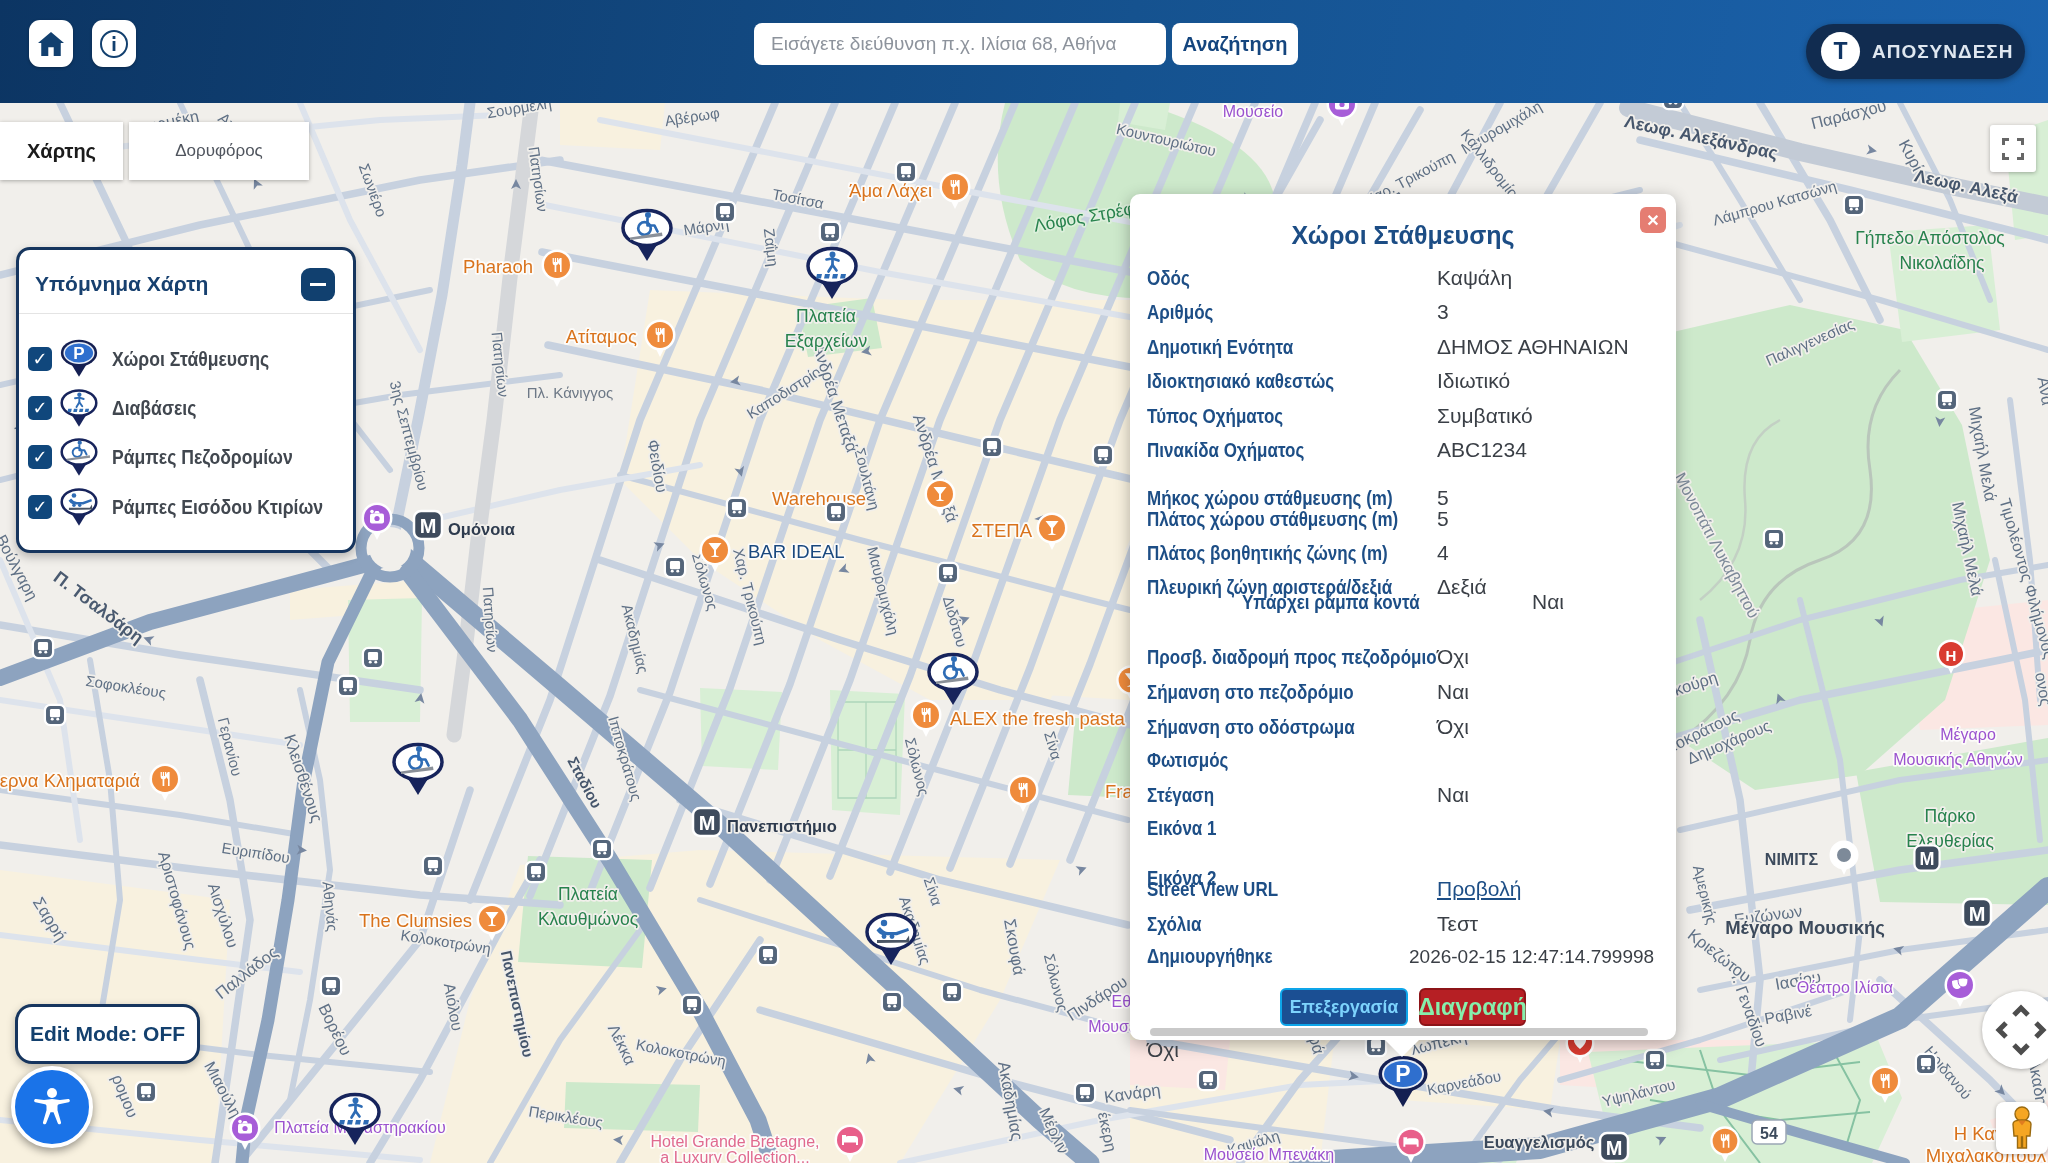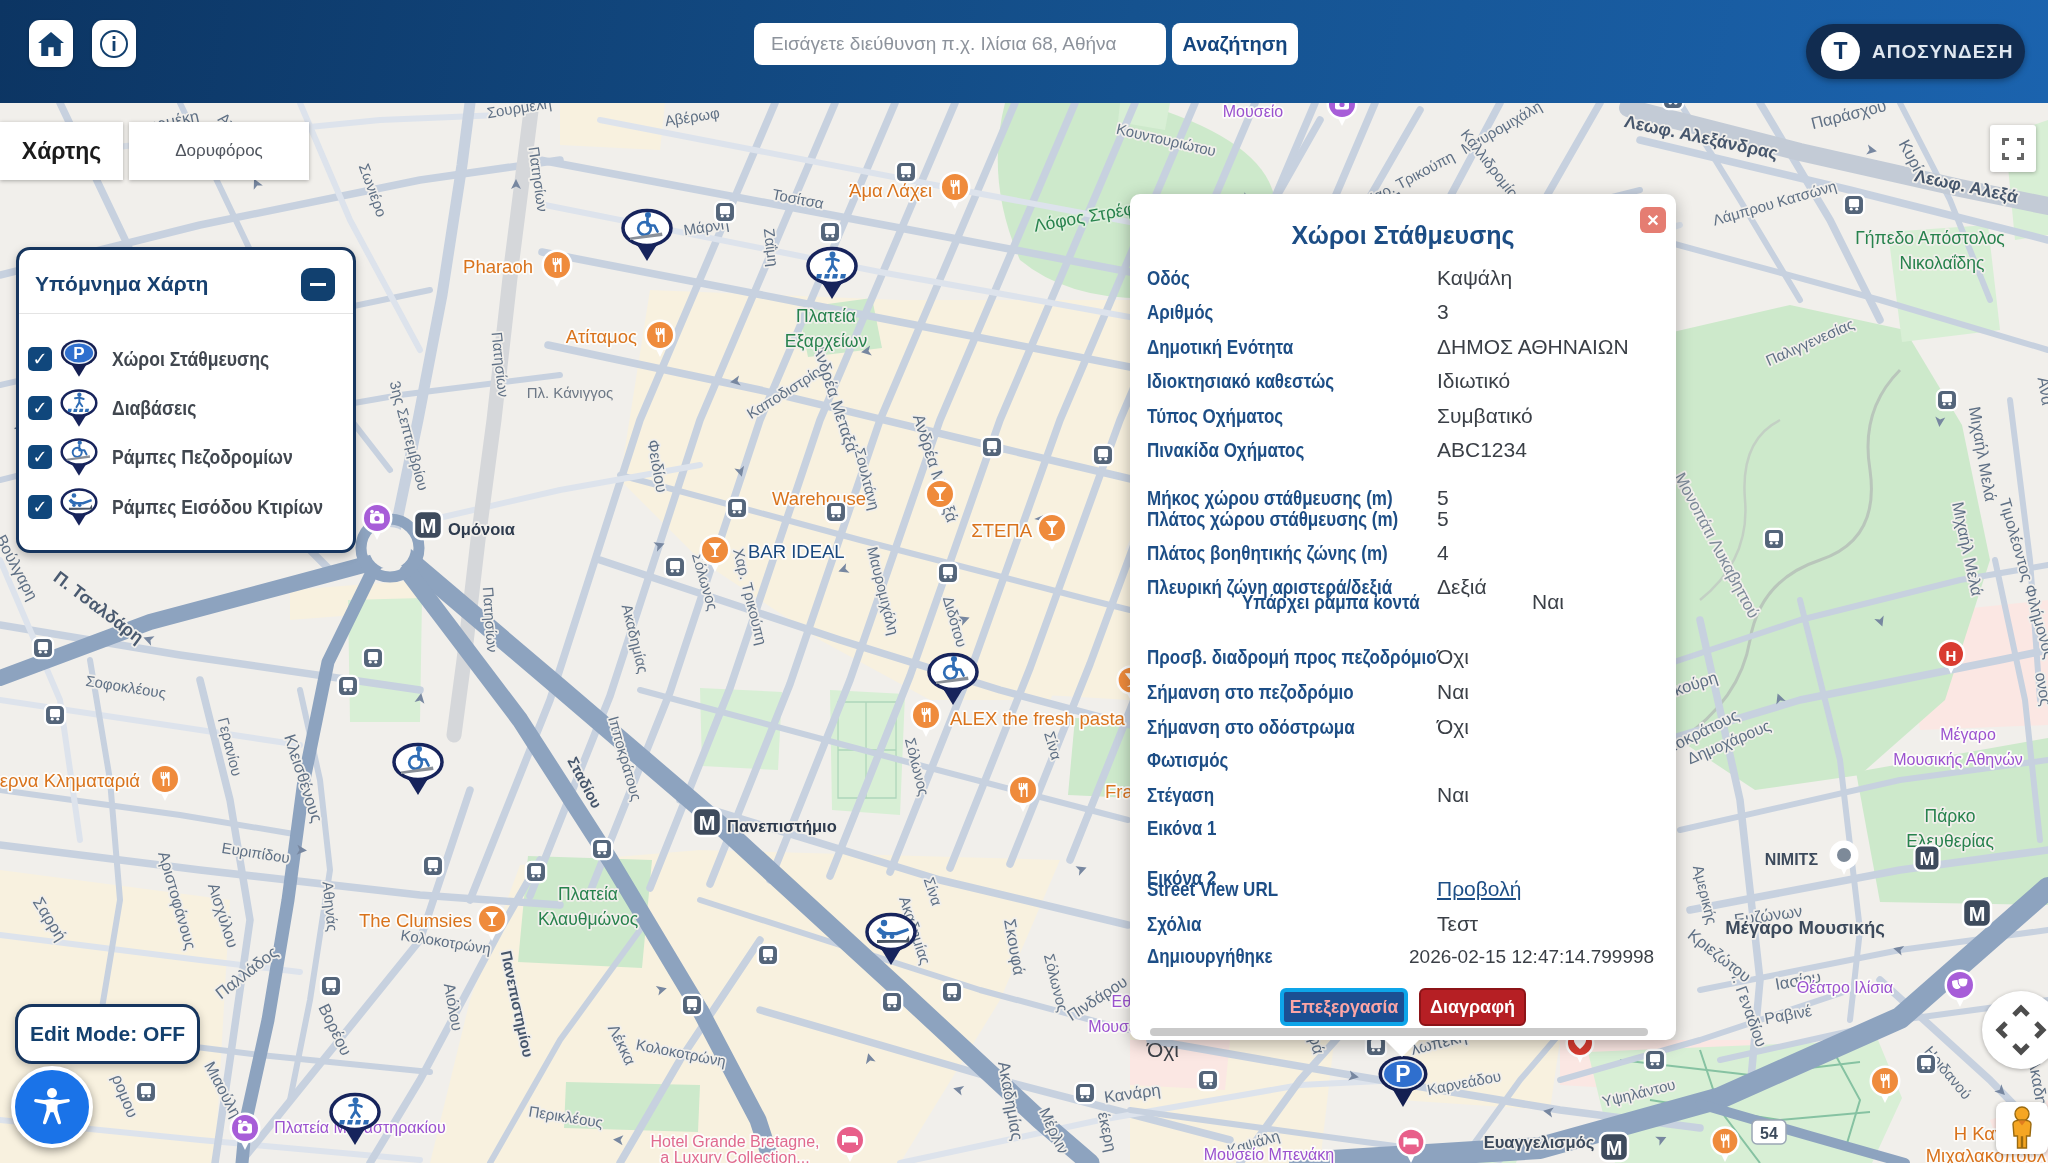--- a/index.html
+++ b/index.html
@@ -6,21 +6,21 @@
 html,body{width:2048px;height:1163px;overflow:hidden;font-family:"Liberation Sans",sans-serif;}
 #stage{position:relative;width:2048px;height:1163px;background:#f1efeb;overflow:hidden;}
 #mapsvg{position:absolute;left:0;top:0;}
 #topbar{position:absolute;left:0;top:0;width:2048px;height:103px;background:linear-gradient(100deg,#0c3563 0%,#15528f 55%,#1b63ae 100%);}
 .sqbtn{position:absolute;top:20px;width:44px;height:47px;background:#fff;border-radius:11px;display:flex;align-items:center;justify-content:center;box-shadow:0 1px 3px rgba(0,0,0,.3);}
 #searchbox{position:absolute;left:754px;top:23px;width:412px;height:42px;background:#fff;border-radius:8px;display:flex;align-items:center;padding-left:17px;color:#8d939c;font-size:19px;}
 #searchbtn{position:absolute;left:1172px;top:23px;width:126px;height:42px;background:#fff;border-radius:8px;display:flex;align-items:center;justify-content:center;color:#14457e;font-size:20px;font-weight:bold;}
 #logout{position:absolute;left:1806px;top:24px;width:219px;height:55px;background:#112c50;border-radius:28px;box-shadow:0 2px 6px rgba(0,0,0,.35);}
 #logout .av{position:absolute;left:15px;top:8px;width:39px;height:39px;border-radius:50%;background:#fff;display:flex;align-items:center;justify-content:center;color:#0f3464;font-size:23px;font-weight:bold;}
 #logout .tx{position:absolute;left:66px;top:0;height:55px;width:146px;display:flex;align-items:center;color:#dfe7f0;font-size:19px;font-weight:bold;letter-spacing:1px;}
-#maptype1{position:absolute;left:0px;top:122px;width:123px;height:58px;background:#fff;display:flex;align-items:center;justify-content:center;color:#1b1b1b;font-size:23px;font-weight:bold;box-shadow:0 1px 4px rgba(0,0,0,.3);}
+#maptype1{position:absolute;left:0px;top:122px;width:123px;height:58px;background:#fff;display:flex;align-items:center;justify-content:center;color:#1b1b1b;font-size:20px;font-weight:bold;box-shadow:0 1px 4px rgba(0,0,0,.3);}
 #maptype2{position:absolute;left:129px;top:122px;width:180px;height:58px;background:#fff;display:flex;align-items:center;justify-content:center;color:#50555e;font-size:17px;box-shadow:0 1px 4px rgba(0,0,0,.3);}
 #fsbtn{position:absolute;left:1990px;top:125px;width:46px;height:47px;background:#fff;border-radius:3px;box-shadow:0 1px 4px rgba(0,0,0,.3);display:flex;align-items:center;justify-content:center;}
 #legend{position:absolute;left:16px;top:247px;width:340px;height:306px;background:#fff;border:3px solid #16355e;border-radius:14px;box-shadow:0 4px 10px rgba(0,0,0,.25);}
 #legend h3{position:absolute;left:16px;top:22px;font-size:21px;color:#17406f;}
 #legend .minus{position:absolute;left:282px;top:18px;width:34px;height:33px;background:#11406f;border-radius:9px;}
 #legend .minus:after{content:"";position:absolute;left:9px;top:15px;width:16px;height:3px;background:#fff;}
 #legend hr{position:absolute;left:0px;top:63px;width:334px;border:none;border-top:1px solid #e4e4e4;}
 .lrow{position:absolute;left:9px;display:flex;align-items:center;}
 .cb{width:24px;height:24px;background:#10477c;border-radius:5px;color:#fff;font-size:18px;display:flex;align-items:center;justify-content:center;}
 .lrow .ic{width:54px;height:48px;display:flex;align-items:center;justify-content:center;}
@@ -28,22 +28,22 @@
 #editmode{position:absolute;left:15px;top:1004px;width:185px;height:60px;background:#fff;border:3px solid #16355e;border-radius:17px;display:flex;align-items:center;justify-content:center;color:#13406e;font-size:21px;font-weight:bold;box-shadow:0 3px 8px rgba(0,0,0,.25);}
 #a11y{position:absolute;left:11px;top:1066px;width:82px;height:82px;border-radius:50%;background:#1a73e8;border:4px solid #fff;box-shadow:0 3px 8px rgba(0,0,0,.4);display:flex;align-items:center;justify-content:center;}
 #popup{position:absolute;left:1130px;top:194px;width:546px;height:846px;background:#fff;border-radius:10px;box-shadow:0 4px 16px rgba(0,0,0,.3);}
 #popup .tail{position:absolute;left:255px;top:846px;width:0;height:0;border-left:17px solid transparent;border-right:17px solid transparent;border-top:17px solid #fff;}
 #popup .close{position:absolute;left:510px;top:13px;width:26px;height:26px;background:#e57d72;border-radius:6px;color:#fff;font-size:16px;font-weight:bold;display:flex;align-items:center;justify-content:center;}
 #popup h2{position:absolute;left:0;top:27px;width:546px;text-align:center;font-size:25px;color:#1c4d85;}
 .prow{position:absolute;left:17px;width:512px;display:flex;white-space:nowrap;}
 .prow .k{width:290px;flex:0 0 290px;font-size:21px;font-weight:bold;color:#1d4e86;transform:scaleX(0.81);transform-origin:0 50%;}
 .prow .v{font-size:21px;color:#3a3f46;}
 #pbuttons{position:absolute;left:0;top:794px;width:546px;display:flex;justify-content:center;gap:11px;}
-#btnedit{width:128px;height:38px;background:#1b4f93;border:4px solid #0ea5e9;border-radius:6px;color:#fca5a5;font-size:17.5px;font-weight:bold;display:flex;align-items:center;justify-content:center;}
-#btndel{width:107px;height:38px;background:#b61f24;border:2px solid #8d1418;border-radius:6px;color:#ffffff;font-size:18px;font-weight:bold;display:flex;align-items:center;justify-content:center;}
+#btnedit{width:128px;height:38px;background:#1b4f93;border:2px solid #0ea5e9;border-radius:6px;color:#7dd3fc;font-size:17.5px;font-weight:bold;display:flex;align-items:center;justify-content:center;}
+#btndel{width:107px;height:38px;background:#b61f24;border:2px solid #8d1418;border-radius:6px;color:#86efac;font-size:23px;font-weight:bold;display:flex;align-items:center;justify-content:center;}
 #pscroll{position:absolute;left:20px;top:834px;width:498px;height:8px;background:#c9c9c9;border-radius:4px;}
 #pancircle{position:absolute;left:1982px;top:991px;width:78px;height:78px;border-radius:50%;background:#fff;box-shadow:0 1px 4px rgba(0,0,0,.3);}
 #pegman{position:absolute;left:1996px;top:1102px;width:52px;height:52px;background:#fff;border-radius:8px;box-shadow:0 1px 4px rgba(0,0,0,.3);display:flex;align-items:center;justify-content:center;}
 </style>
 </head>
 <body>
 <div id="stage">
 <svg id="mapsvg" width="2048" height="1163" viewBox="0 0 2048 1163">
       <defs>
 <g id="buspin">

